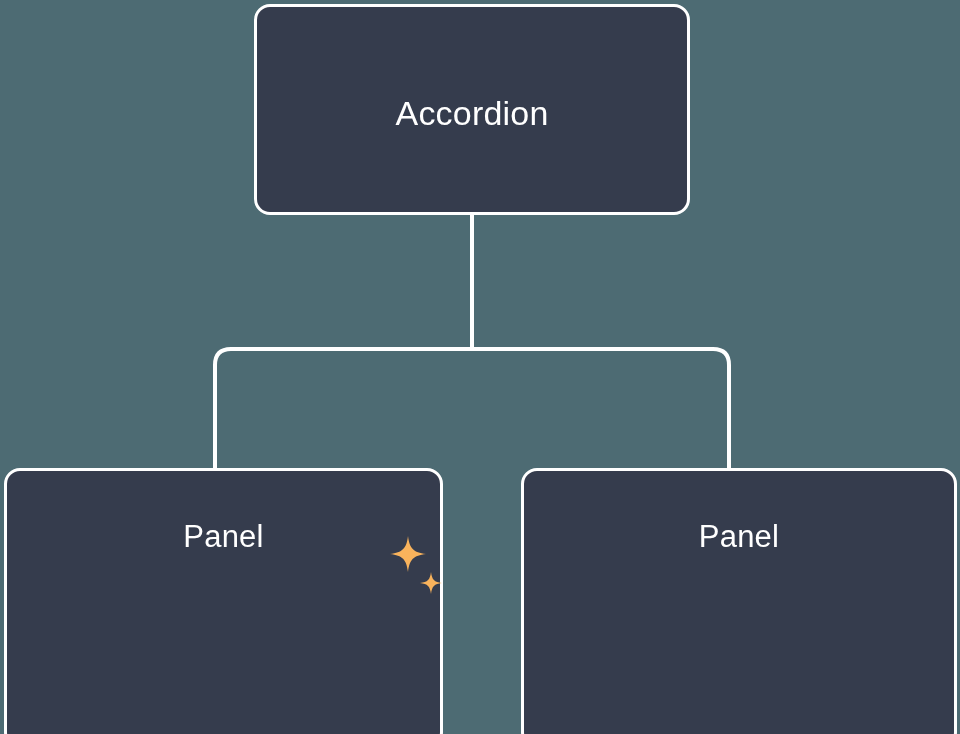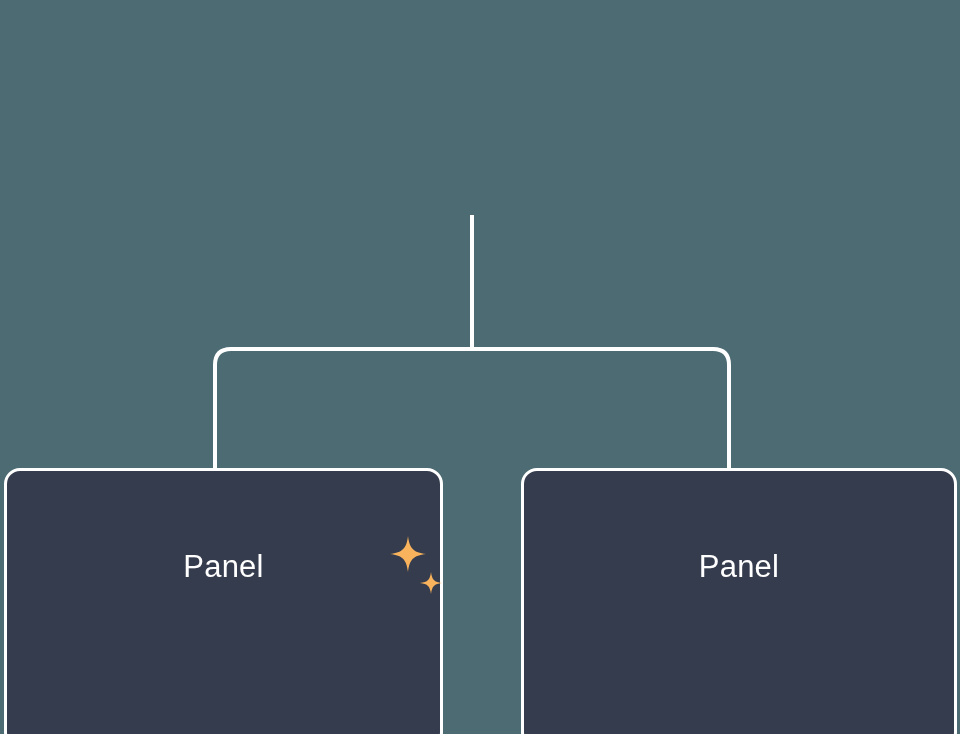--- a/index.html
+++ b/index.html
@@ -73,21 +73,20 @@
   #node-panel-right {
     left: 521px;
     top: 468px;
     width: 436px;
     height: 280px;
   }
   .panel .node-title {
     top: 48px;
     font-size: 31px;
     line-height: 36px;
-    margin-top: 30px;
   }
 
   
   .pill {
     position: absolute;
     box-sizing: border-box;
     display: flex;
     align-items: stretch;
     border-radius: 999px;
   }
@@ -169,20 +168,23 @@
 
 <div id="stage">
 
   <svg id="connectors" viewBox="0 0 960 734">
 
     <path d="M 472 215 L 472 349" fill="none" stroke="#ffffff" stroke-width="4"></path>
 
     <path d="M 215 470 L 215 365 Q 215 349 231 349 L 713 349 Q 729 349 729 365 L 729 470" fill="none" stroke="#ffffff" stroke-width="4" stroke-linecap="butt"></path>
   </svg>
 
+  <div class="node" id="node-accordion">
+    <div class="node-title">Accordion</div>
+  </div>
 
   <div class="node panel" id="node-panel-left">
     <div class="node-title">Panel</div>
   </div>
 
   <div class="pill" id="pill-left">
     <div class="pill-cell pill-key">isActive</div>
     <div class="pill-cell pill-val">true</div>
   </div>
 

